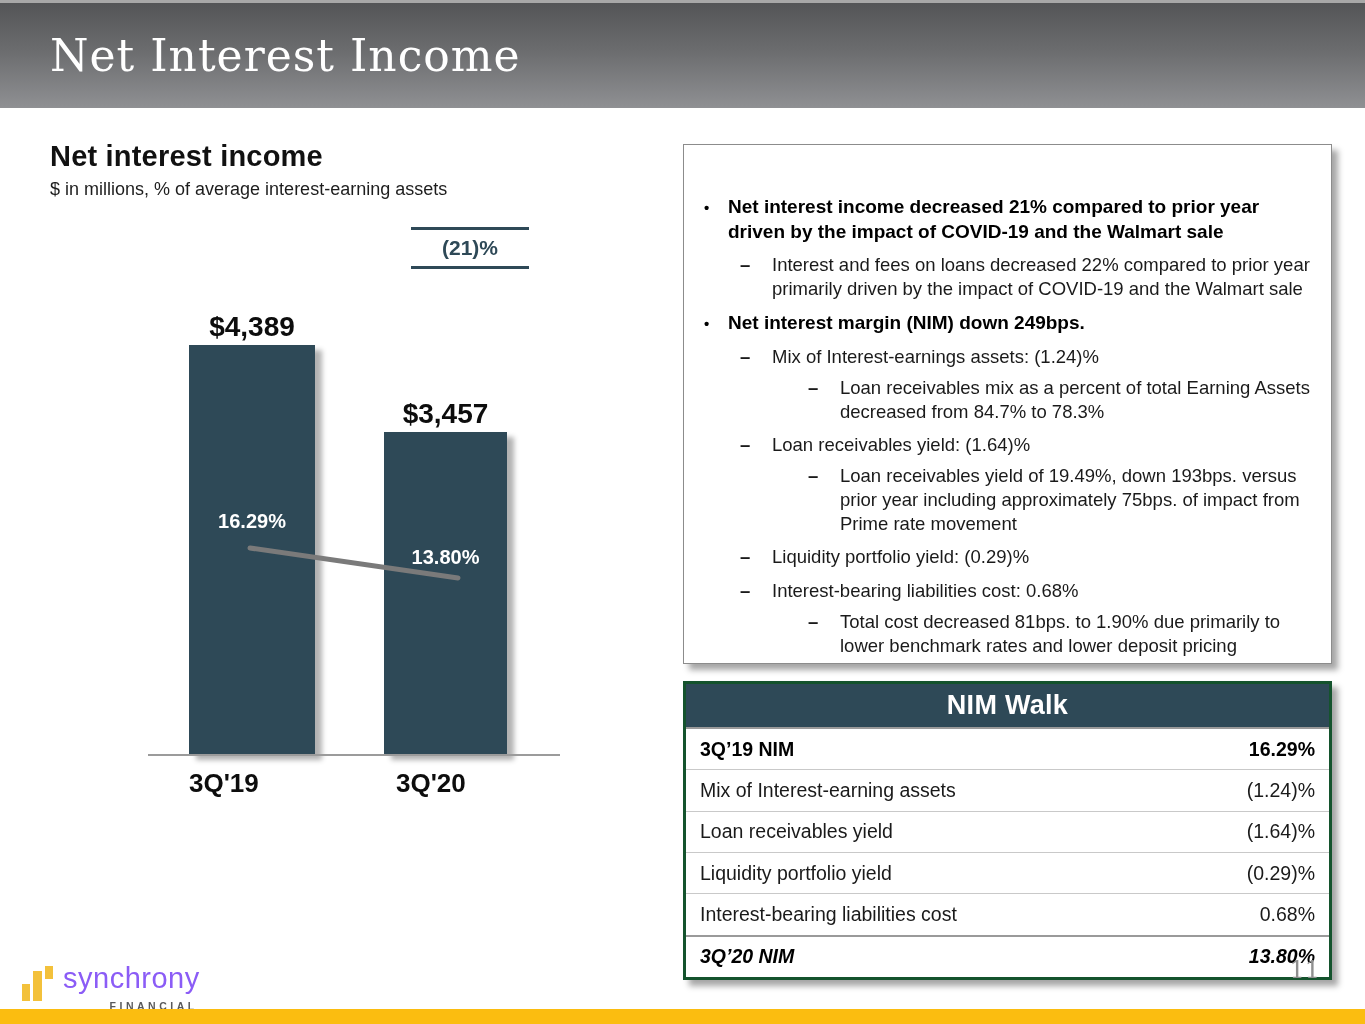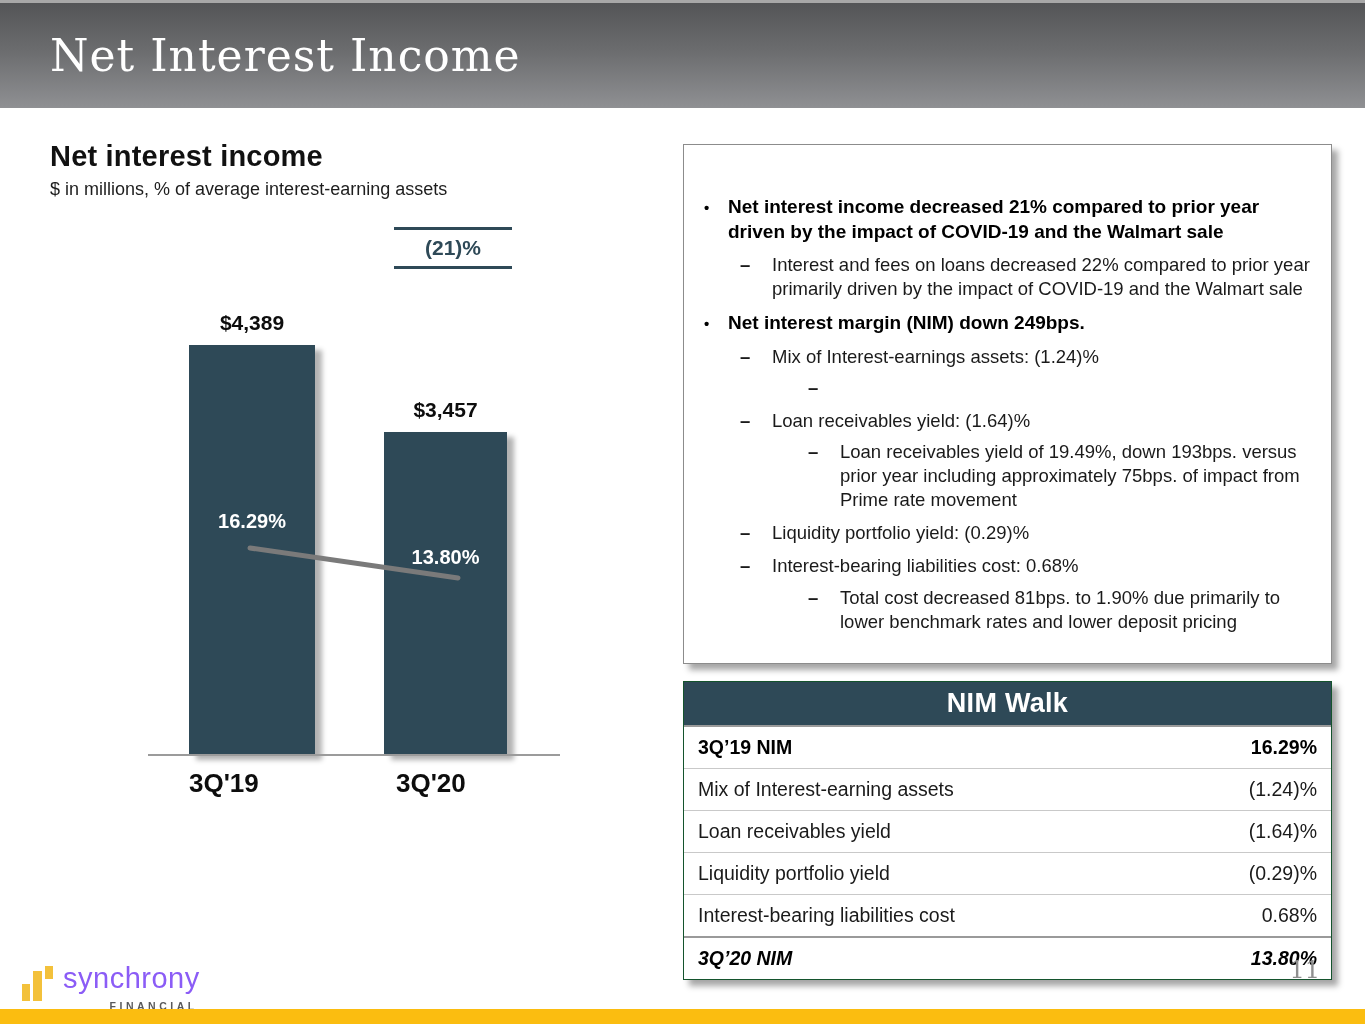--- a/index.html
+++ b/index.html
@@ -38,40 +38,40 @@
   .chart-heading {
     position: absolute; left: 50px; top: 140px;
     font-size: 29px; font-weight: bold; color: #111;
     letter-spacing: 0.2px;
   }
   .chart-subheading {
     position: absolute; left: 50px; top: 179px;
     font-size: 18px; color: #1d1d1d;
   }
   .change-box {
-    position: absolute; left: 394px; top: 227px; width: 118px; height: 42px;
+    position: absolute; left: 411px; top: 227px; width: 118px; height: 42px;
     border-top: 3px solid #2E4957;
     border-bottom: 3px solid #2E4957;
     display: flex; align-items: center; justify-content: center;
   }
   .change-box .lbl {
     font-size: 21px; font-weight: bold; color: #2E4957;
   }
   .bar-group { position: absolute; top: 0; height: 755px; }
   .bar-group.g0 { left: 189px; width: 126px; }
   .bar-group.g1 { left: 384px; width: 123px; }
   .bar {
     position: absolute; bottom: 0; left: 0; right: 0;
     background: #2E4957;
     box-shadow: 7px 5px 5px rgba(0,0,0,0.30);
   }
   .bar-value {
     position: absolute; left: -20px; right: -20px;
     text-align: center;
-    font-size: 21px; font-weight: bold; color: #0d0d0d;
+    font-size: 28px; font-weight: bold; color: #0d0d0d;
   }
   .bar-pct {
     position: absolute; left: 0; right: 0;
     text-align: center;
     font-size: 20px; font-weight: bold; color: #ffffff;
   }
   .chart-axis {
     position: absolute; left: 148px; top: 754px; width: 412px; height: 2px;
     background: #9b9b9b;
   }
@@ -106,21 +106,21 @@
   .hl-item.level-1 .marker { width: 28px; padding-left: 4px; font-size: 15px; padding-top: 3px; }
   .hl-item.level-2 { font-size: 18.5px; margin-top: 9px; }
   .hl-item.level-2 .marker { width: 32px; margin-left: 40px; font-weight: bold; }
   .hl-item.level-3 { font-size: 18.5px; margin-top: 7px; }
   .hl-item.level-3 .marker { width: 32px; margin-left: 108px; font-weight: bold; }
 
   
   .nim-box {
     position: absolute; left: 683px; top: 681px; width: 649px; height: 299px;
     background: #ffffff;
-    border: 1px solid #14532d;
+    border: 3px solid #14532d;
     box-shadow: 6px 6px 6px rgba(0,0,0,0.35);
     display: flex; flex-direction: column;
   }
   .nim-header {
     height: 45px; flex: 0 0 auto;
     background: #2E4957;
     display: flex; align-items: center; justify-content: center;
     border-bottom: 2px solid #9a9a9a;
   }
   .nim-header .ttl { font-size: 27px; font-weight: bold; color: #ffffff; letter-spacing: 0.3px; }
@@ -206,20 +206,21 @@
         <div class="hl-item level-1 bold">
           <span class="marker">•</span>
           <span class="txt">Net interest margin (NIM) down 249bps.</span>
         </div>
         <div class="hl-item level-2">
           <span class="marker">–</span>
           <span class="txt">Mix of Interest-earnings assets: (1.24)%</span>
         </div>
         <div class="hl-item level-3">
           <span class="marker">–</span>
+          <span class="txt">Loan receivables mix as a percent of total Earning Assets decreased from 84.7% to 78.3%</span>
         </div>
         <div class="hl-item level-2">
           <span class="marker">–</span>
           <span class="txt">Loan receivables yield: (1.64)%</span>
         </div>
         <div class="hl-item level-3">
           <span class="marker">–</span>
           <span class="txt">Loan receivables yield of 19.49%, down 193bps. versus prior year including approximately 75bps. of impact from Prime rate movement</span>
         </div>
         <div class="hl-item level-2">

